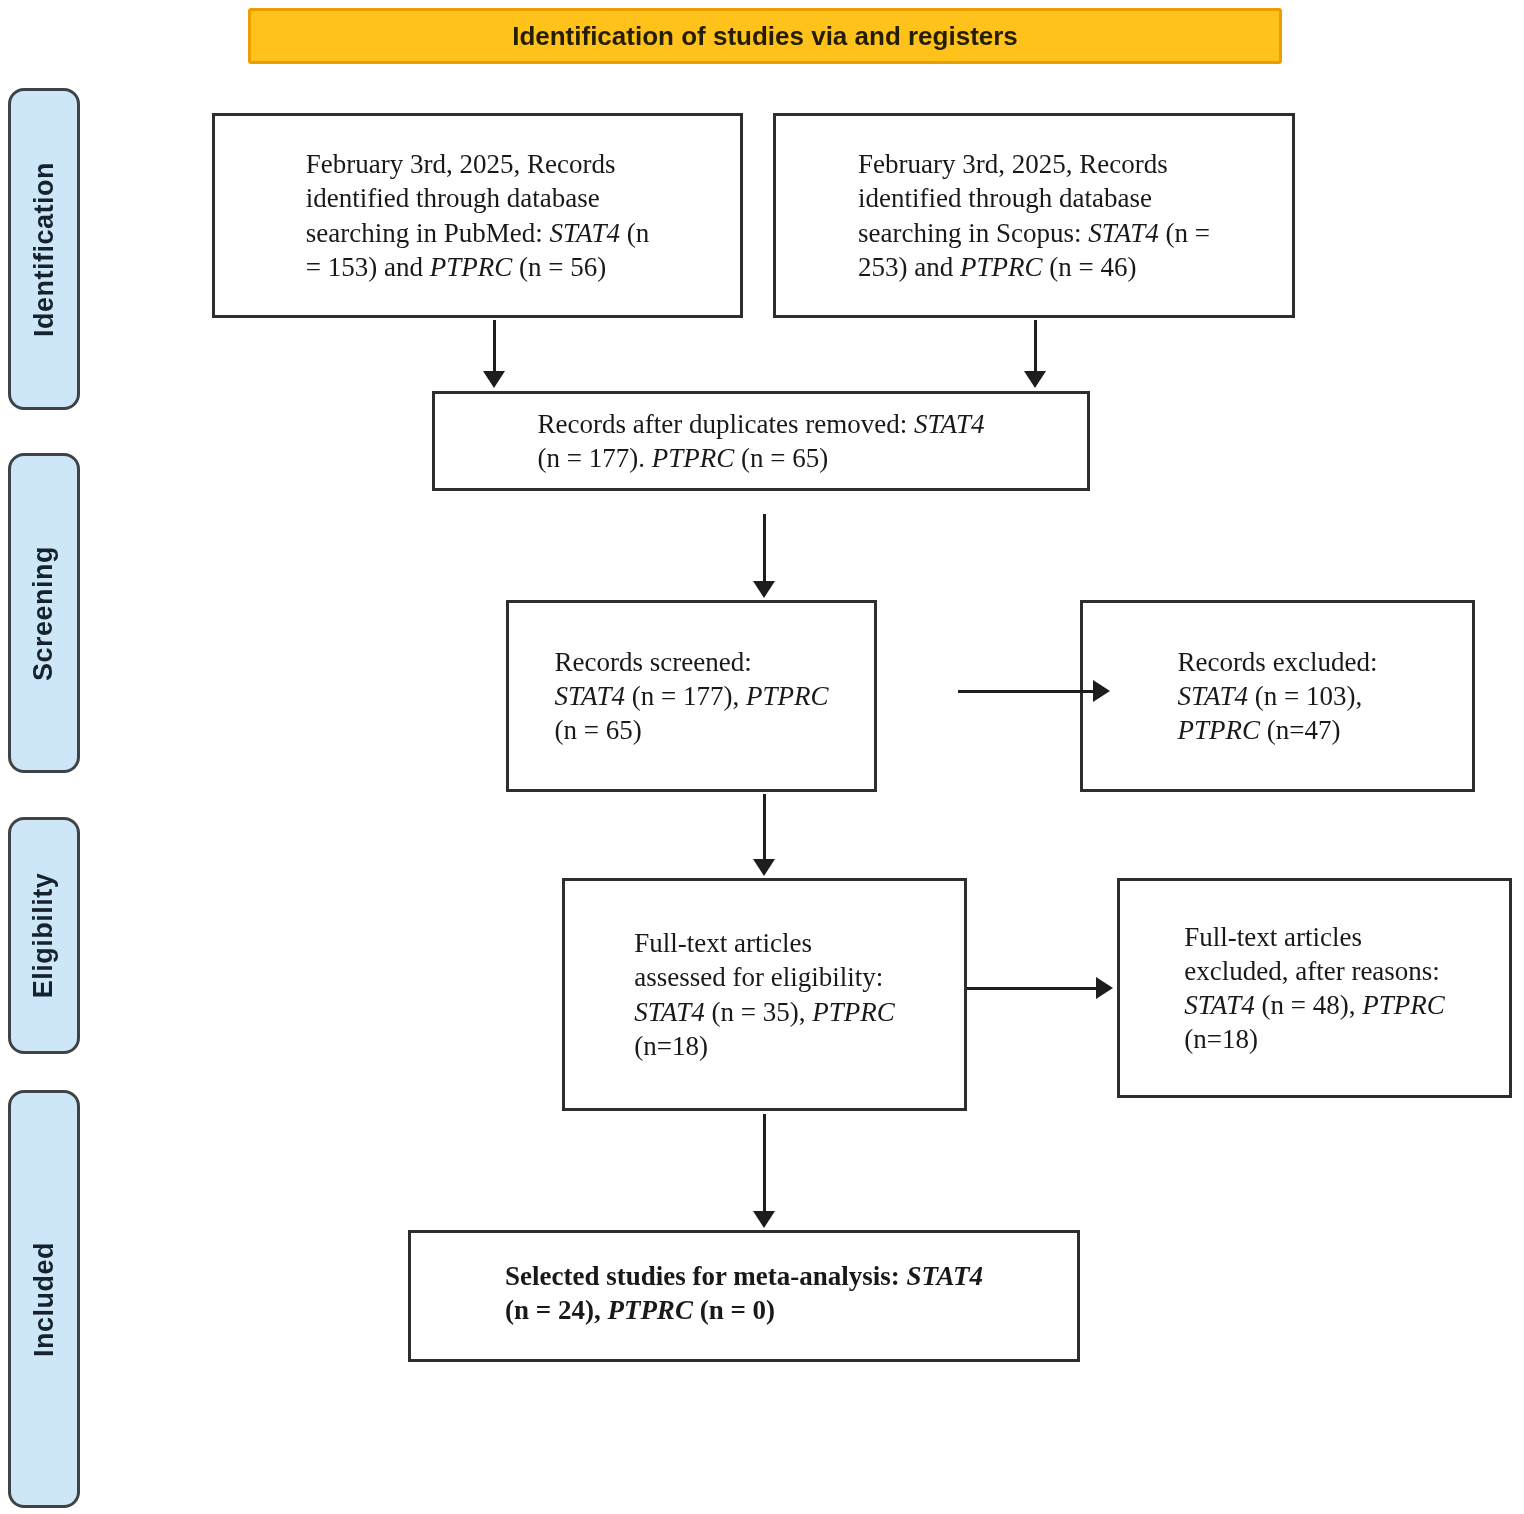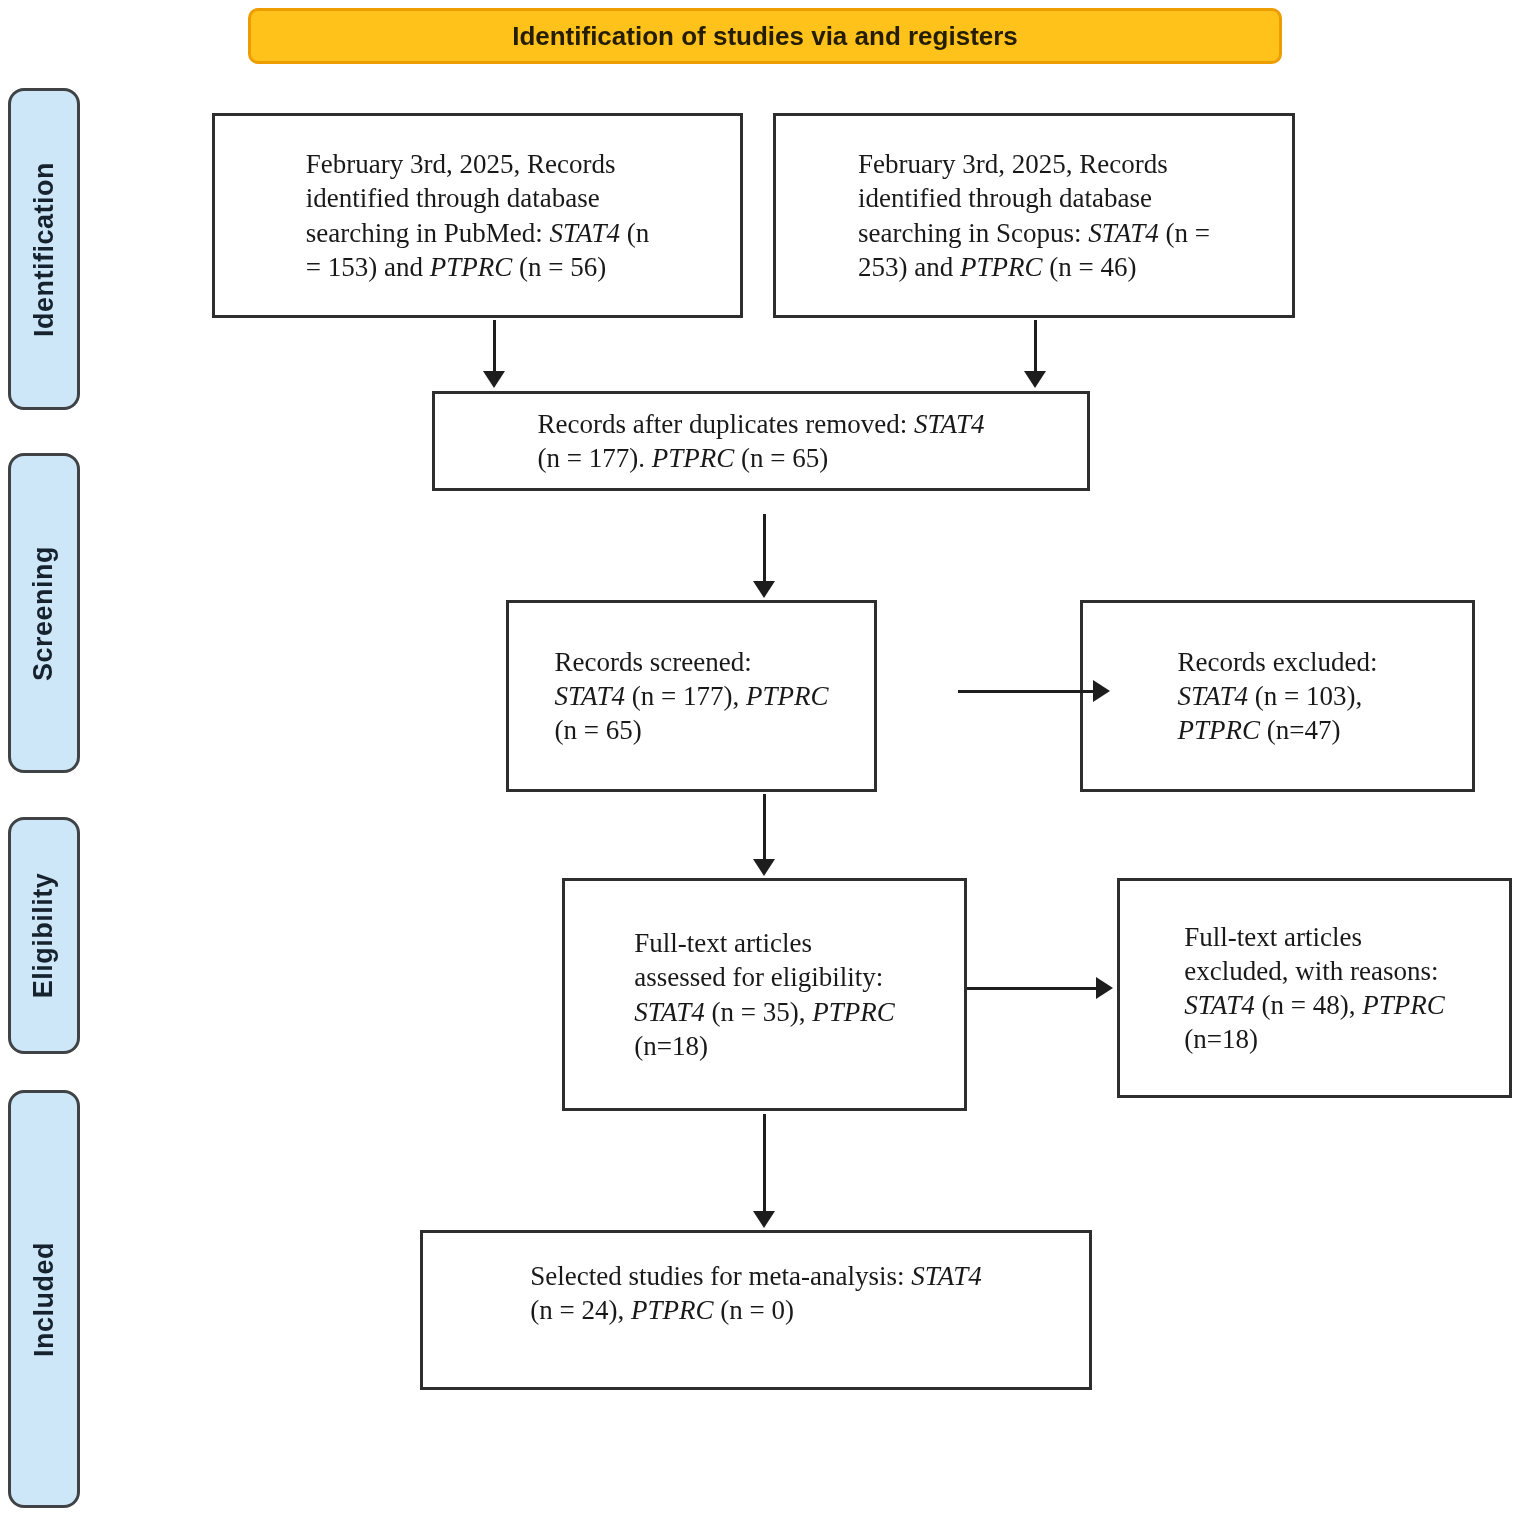--- a/index.html
+++ b/index.html
@@ -13,21 +13,21 @@
   }
 
   
   .banner {
     position: absolute;
     left: 248px; top: 8px;
     width: 1034px; height: 56px;
     box-sizing: border-box;
     background: var(--banner-bg, #FFC21A);
     border: 3px solid var(--banner-border, #ED9D00);
-    border-radius: 10px;
+    border-radius: 3px;
     display: flex; align-items: center; justify-content: center;
     font-family: "Liberation Sans", sans-serif;
     font-weight: 700;
     font-size: 26px;
     color: var(--banner-text, #241D00);
   }
 
   
   .stage {
     position: absolute;
@@ -122,24 +122,24 @@
 
   <div class="flow-box" style="left:1080px; top:600px; width:395px; height:192px;">
     <span><span>Records excluded:</span><br><i>STAT4</i><span> (n = 103),</span><br><i>PTPRC</i><span> (n=47)</span></span>
   </div>
 
   <div class="flow-box" style="left:562px; top:878px; width:405px; height:233px;">
     <span><span>Full-text articles</span><br><span>assessed for eligibility:</span><br><i>STAT4</i><span> (n = 35), </span><i>PTPRC</i><br><span>(n=18)</span></span>
   </div>
 
   <div class="flow-box" style="left:1117px; top:878px; width:395px; height:220px;">
-    <span><span>Full-text articles</span><br><span>excluded, with reasons:</span><br><i>STAT4</i><span> (n = 48), </span><i>PTPRC</i><br><span>(n=18)</span></span>
+    <span><span>Full-text articles</span><br><span>excluded, after reasons:</span><br><i>STAT4</i><span> (n = 48), </span><i>PTPRC</i><br><span>(n=18)</span></span>
   </div>
 
-  <div class="flow-box top-align" style="left:420px; top:1230px; width:672px; height:160px;">
+  <div class="flow-box top-align" style="left:408px; top:1230px; width:672px; height:132px;font-weight:bold;">
     <span><span>Selected studies for meta-analysis: </span><i>STAT4</i><br><span>(n = 24), </span><i>PTPRC</i><span> (n = 0)</span></span>
   </div>
 
   <div class="arrow-v" style="left:483px; top:320px; height:68px;">
     <div class="shaft" style="height:52px;"></div>
     <div class="head"></div>
   </div>
 
   <div class="arrow-v" style="left:1024px; top:320px; height:68px;">
     <div class="shaft" style="height:52px;"></div>

